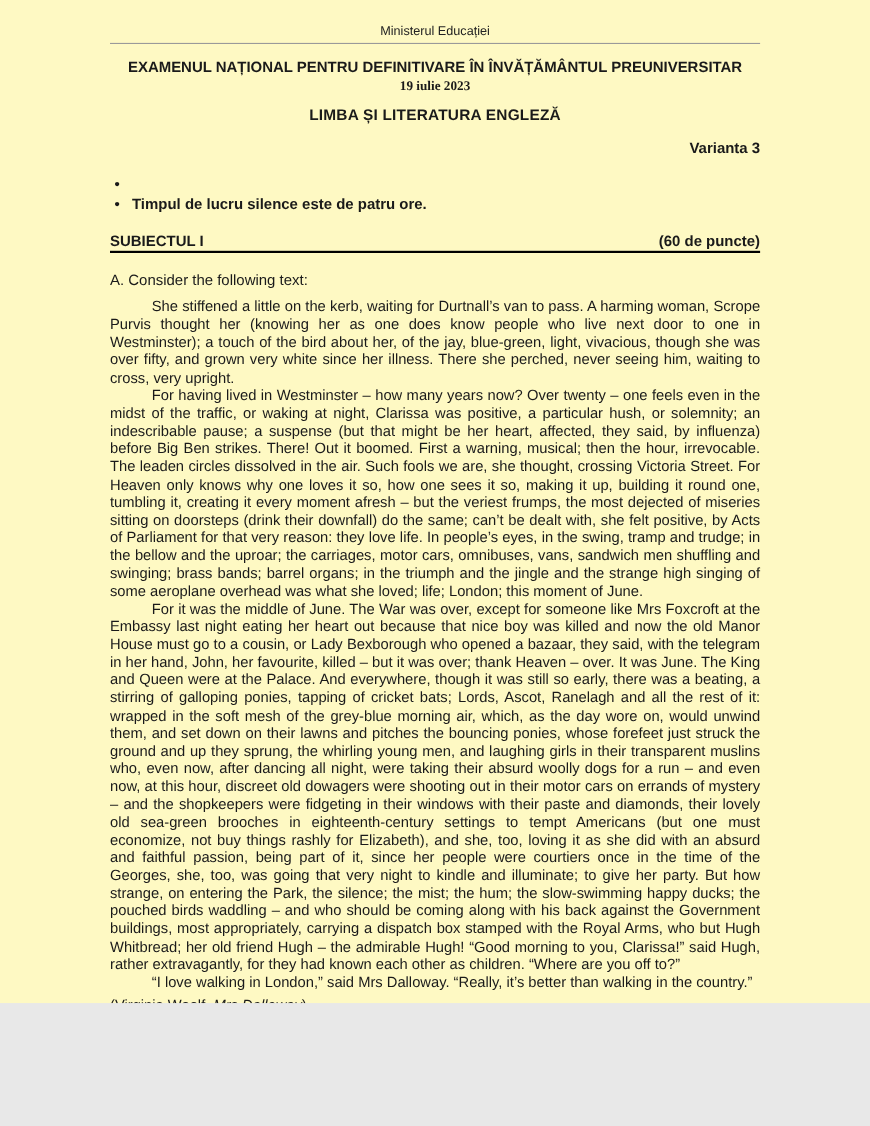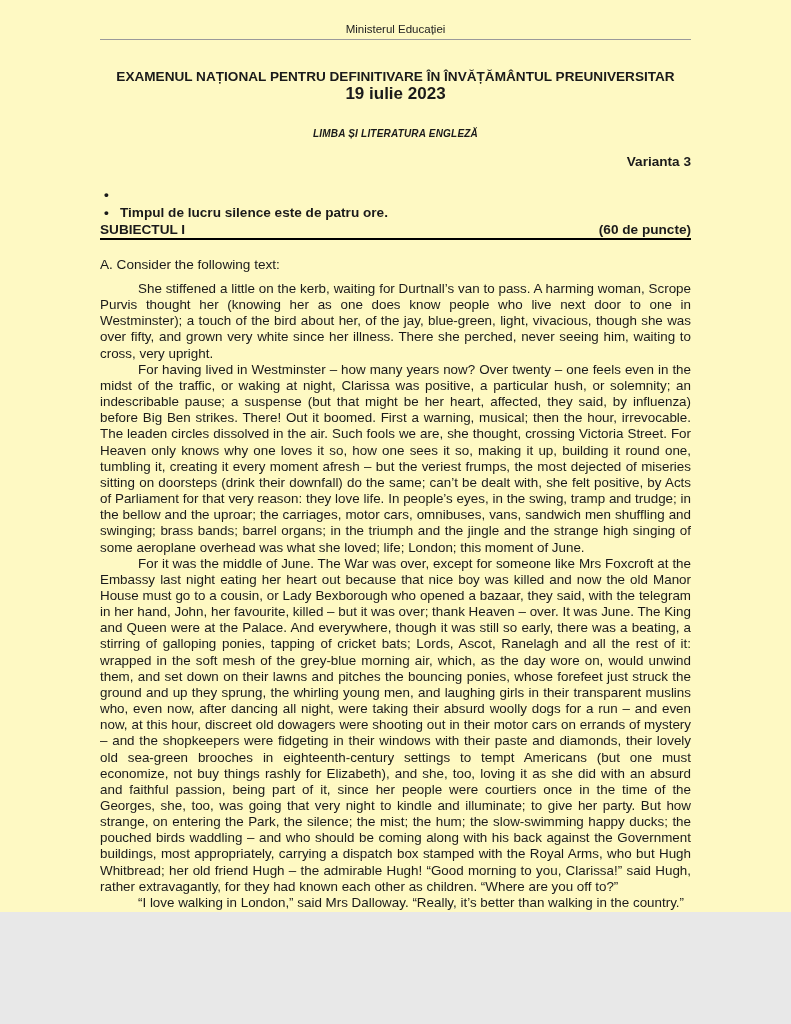--- a/index.html
+++ b/index.html
@@ -22,45 +22,45 @@
     font-size: 11.5px;
     line-height: 14px;
     color: #222;
   }
   .org-rule {
     border: none;
     border-top: 1.5px solid #9a9a9a;
     margin-top: 3px;
   }
   .exam-title {
-    margin-top: 29px;
+    margin-top: 13px;
     text-align: center;
     font-weight: bold;
     font-size: 13.6px;
     line-height: 16.5px;
   }
   .exam-date {
     text-align: center;
     font-weight: bold;
-    font-size: 17px;
+    font-size: 12px;
     line-height: 16.5px;
+    font-family: Liberation Serif, serif;
   }
   .proba {
     margin-top: 15px;
     text-align: center;
     font-weight: bold;
     font-size: 13.6px;
   }
   .subject {
-    margin-top: 26px;
+    margin-top: 10px;
     text-align: center;
     font-weight: bold;
-    font-size: 10px;
+    font-size: 14px;
     letter-spacing: 0.2px;
-    font-style: italic;
   }
   .variant {
     margin-top: 15px;
     text-align: right;
     font-weight: bold;
     font-size: 13.6px;
   }
   .instructions {
     margin-top: 17px;
     font-weight: bold;
@@ -70,20 +70,21 @@
   .instruction-row {
     display: flex;
   }
   .bullet {
     width: 20px;
     flex: 0 0 20px;
     text-align: left;
     padding-left: 4px;
   }
   .section-row {
+    margin-top: 17px;
     display: flex;
     justify-content: space-between;
     align-items: flex-end;
     border-bottom: 2px solid #000;
     padding-bottom: 1px;
     font-weight: bold;
     font-size: 13.6px;
   }
   .task-intro {
     margin-top: 17px;

